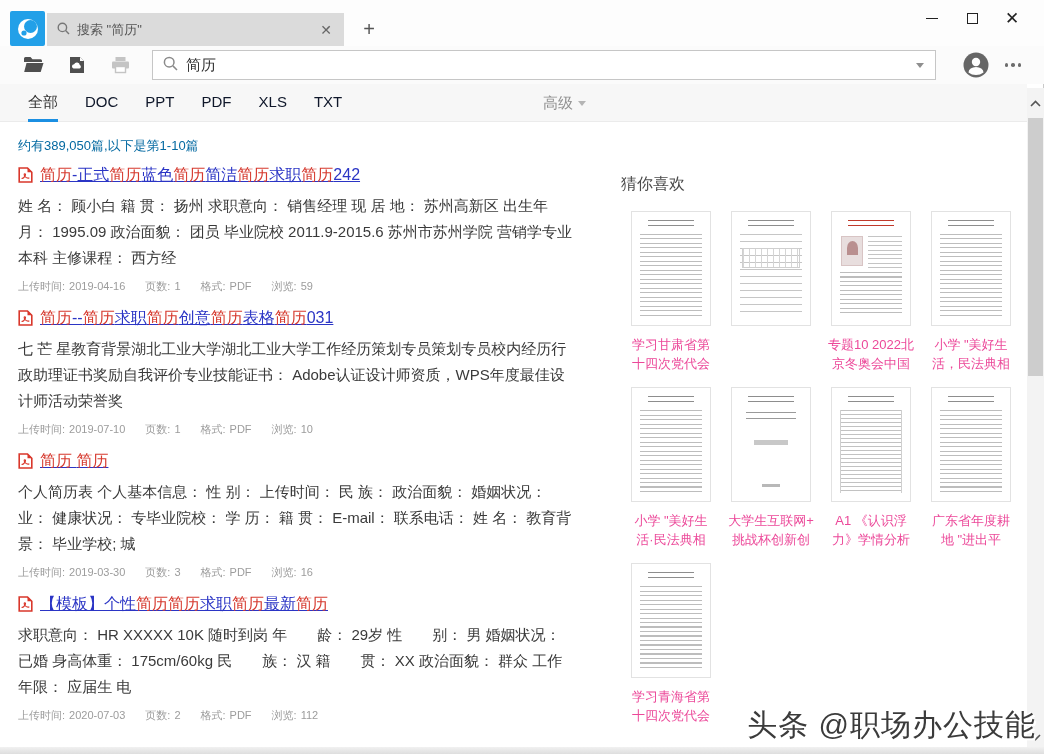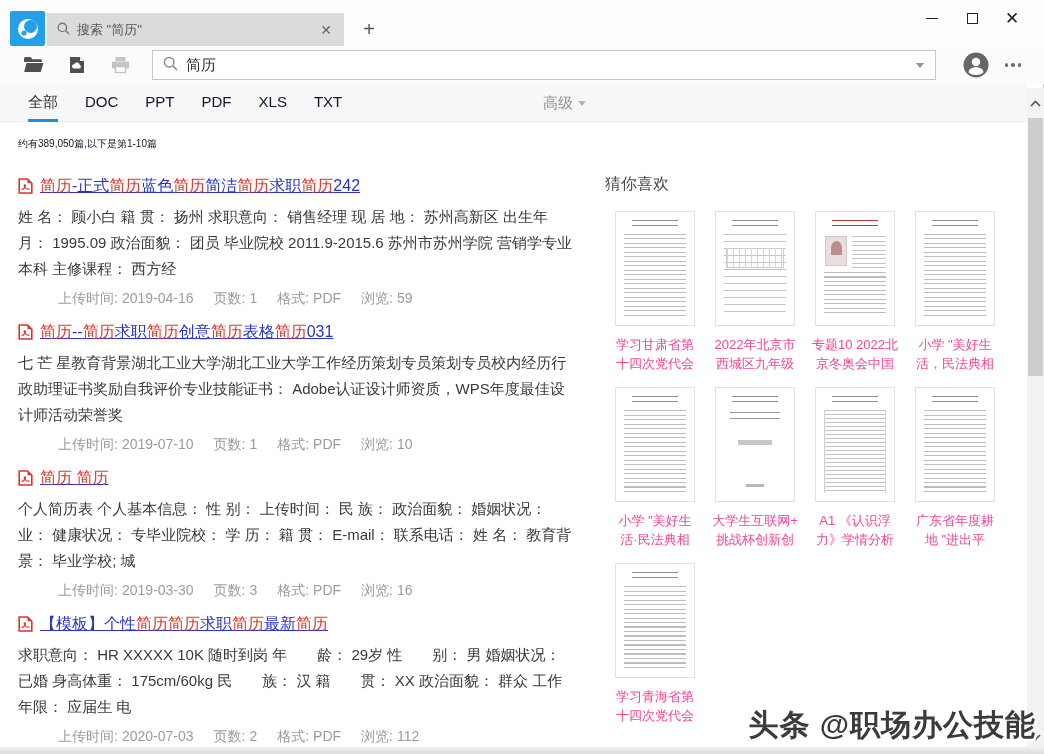--- a/index.html
+++ b/index.html
@@ -42,32 +42,32 @@
   .filter-tabs { position:absolute; left:28px; top:0; height:38px; display:flex; gap:27px; }
   .ftab { font-size:15px; color:#0f172a; line-height:36px; cursor:pointer; position:relative; white-space:nowrap; }
   .ftab.active { color:#333; }
   .ftab.active::after { content:""; position:absolute; left:0; right:0; bottom:0; height:3px; background:#1b8fe2; }
   .advanced { position:absolute; left:543px; top:0; height:38px; display:flex; align-items:center; gap:5px; cursor:pointer; }
   .advanced span { font-size:15px; color:#8f8f8f;text-align:center; }
   .advanced .caret-down { border-top-color:#b5b5b5; }
   
   .content { position:absolute; top:122px; left:0; right:17px; bottom:7px; background:#fff; overflow:hidden; }
   .results { position:absolute; left:18px; top:15px; width:556px; }
-  .count { font-size:10px; color:#0f172a; margin-bottom:25px; }
+  .count { font-size:13px; color:#0369a1; margin-bottom:10px; }
   .result { margin-bottom:4px; }
   .r-title { font-size:16px; line-height:20px; display:flex; align-items:center; gap:7px; }
   .r-title svg { flex:0 0 auto; }
   .r-link { text-decoration:underline; color:#2b35c5; cursor:pointer; white-space:nowrap; }
   .r-link .hl { color:#d63a2f; }
   .r-desc { font-size:15px; line-height:26px; color:#3a3a3a; margin-top:8px; }
-  .r-meta { font-size:14px; color:#9c9c9c; margin-top:8px; margin-bottom:14px;margin-left:40px; }
+  .r-meta { font-size:11px; color:#9c9c9c; margin-top:8px; margin-bottom:14px; }
   .r-meta .mpair { margin-right:20px; }
   .r-meta .mlabel { margin-right:4px; }
   
-  .suggestions { position:absolute; left:605px; top:52px; width:406px; }
+  .suggestions { position:absolute; left:621px; top:52px; width:406px; }
   .sug-title { font-size:16px; color:#4a4a4a; margin-bottom:16px; }
   .sug-grid { display:grid; grid-template-columns:repeat(4,100px); }
   .card { width:100px; margin-bottom:14px; cursor:pointer; }
   .thumb { width:80px; height:115px; border:1px solid #e2e2e2; background:#fff; position:relative; margin:0 auto 9px; overflow:hidden; }
   .thumb .tt { position:absolute; left:16px; right:16px; top:8px; height:8px;
      background:repeating-linear-gradient(to bottom,#8d8d8d 0 1.5px,transparent 1.5px 5px); }
   .thumb .lines { position:absolute; left:8px; right:8px; top:22px; bottom:8px;
      background:repeating-linear-gradient(to bottom,#bdbdbd 0 1px,transparent 1px 4.5px); }
   .thumb.v-form .lines { background:repeating-linear-gradient(to bottom,#c6c6c6 0 1px,transparent 1px 7px); }
   .thumb.v-form .lines::after { content:""; position:absolute; left:2px; top:14px; width:56px; height:18px; border:1px solid #cfcfcf;
@@ -83,21 +83,21 @@
   .thumb.v-center .c2 { position:absolute; left:22px; right:22px; top:52px; height:5px; background:#9a9a9a; opacity:.55; }
   .thumb.v-center .c3 { position:absolute; left:30px; right:30px; bottom:14px; height:3px; background:#9a9a9a; opacity:.7; }
   .thumb.v-table .lines { background:repeating-linear-gradient(to bottom,#c2c2c2 0 1px,transparent 1px 4px); border-left:1px solid #cfcfcf; border-right:1px solid #cfcfcf; }
   .caption { font-size:13px; line-height:19px; color:#ec4899; text-align:center; white-space:nowrap; }
   
   .scrollbar { position:absolute; top:88px; right:0; width:17px; bottom:0; background:#f3f3f3; }
   .sb-up, .sb-down { position:absolute; left:0; width:17px; height:22px; display:flex; align-items:center; justify-content:center; cursor:pointer; }
   .sb-up { top:4px; } .sb-down { bottom:6px; }
   .sb-thumb { position:absolute; left:1px; width:15px; top:30px; height:258px; background:#cdcdcd; cursor:pointer; }
   
-  .watermark { position:absolute; right:8px; bottom:8px; font-size:30px; font-weight:bold; color:#3b3b3b; letter-spacing:1px;
+  .watermark { position:absolute; right:8px; bottom:8px; font-size:30px; font-weight:normal; color:#3b3b3b; letter-spacing:1px;
      text-shadow:2px 2px 0 #fff, -1px -1px 0 #fff; z-index:30; white-space:nowrap; }
   .window-bottom { position:absolute; left:0; right:0; bottom:0; height:7px; background:linear-gradient(#f1f1f1,#dedede); z-index:20; }
 </style>
 </head>
 <body>
 
 <div class="tabbar">
   <div class="app-logo">
     <svg width="28" height="28" viewBox="0 0 28 28" aria-hidden="true">
       <circle cx="14" cy="14" r="10" fill="#fff"></circle>
@@ -257,24 +257,20 @@
           <div class="caption">
             <div>学习甘肃省第</div>
             <div>十四次党代会</div>
           </div>
         </div>
         <div class="card">
           <div class="thumb v-form">
             <div class="tt"></div>
             <div class="lines"></div>
           </div>
-          <div class="caption">
-            <div>2022年北京市</div>
-            <div>西城区九年级</div>
-          </div>
         </div>
         <div class="card">
           <div class="thumb v-photo">
             <div class="tt"></div>
             <div class="photo"></div>
             <div class="lines2"></div>
             <div class="lines"></div>
           </div>
           <div class="caption">
             <div>专题10 2022北</div>

